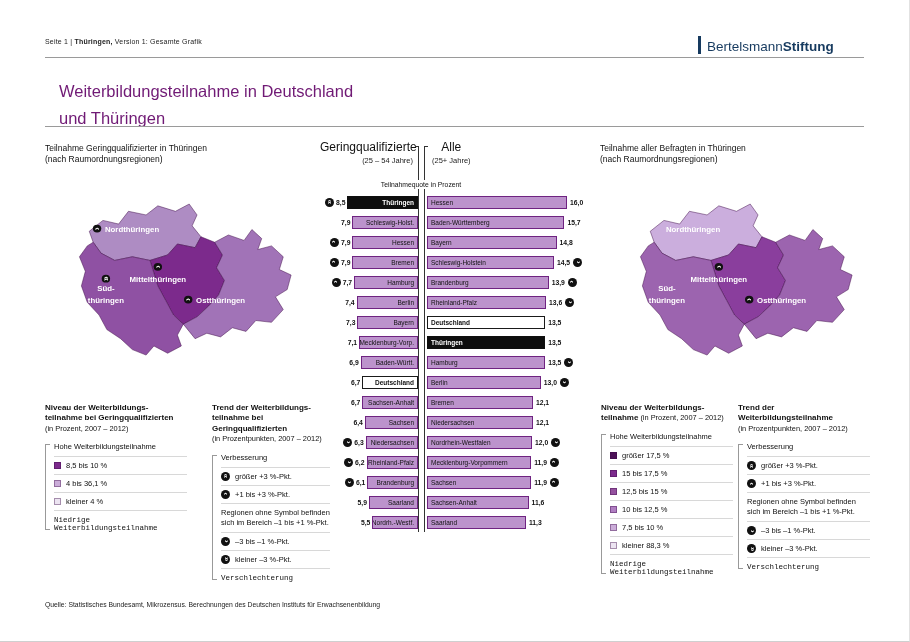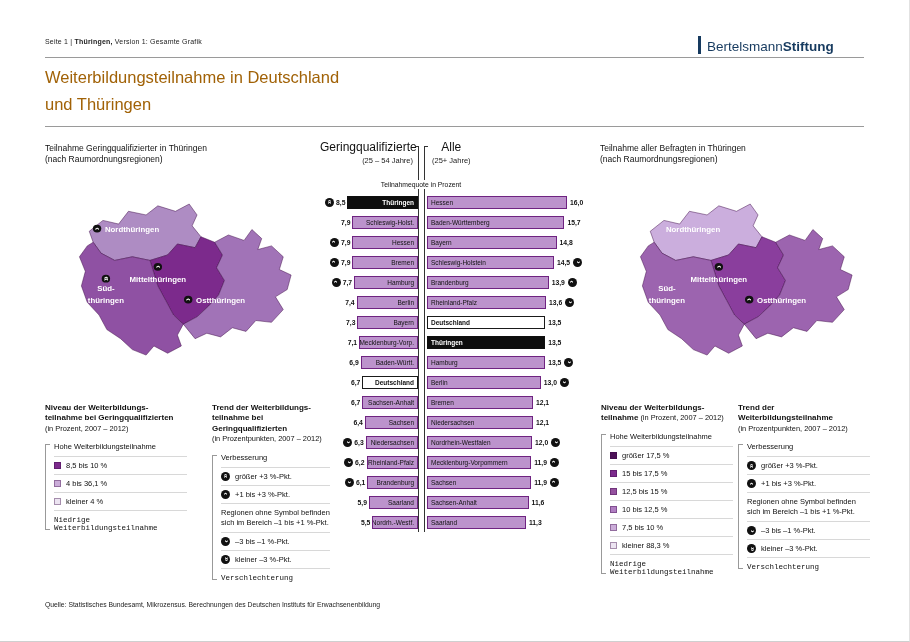--- a/index.html
+++ b/index.html
@@ -9,21 +9,21 @@
   
   .meta{position:absolute;left:45px;top:38px;font-size:7px;color:#222;letter-spacing:.2px;}
   .meta b{font-weight:bold;}
   .brand{position:absolute;left:698px;top:36px;display:flex;align-items:flex-end;gap:6px;}
   .brand-bar{width:3px;height:18px;background:var(--brand-blue,#163a5f);}
   .brand-text{font-size:13.5px;color:var(--brand-blue,#163a5f);}
   .brand-text b{font-weight:bold;}
   .rule{position:absolute;left:45px;right:45px;height:1px;background:#9a9a9a;}
   .rule-top{top:57px;}
   .rule-title{top:126px;}
-  h1{position:absolute;left:45px;top:64px;margin:0;font-size:16.5px;font-weight:400;line-height:27px;color:#a16207;}
+  h1{position:absolute;left:45px;top:64px;margin:14px;font-size:16.5px;font-weight:400;line-height:27px;color:#701a75;}
   
   .map-title{position:absolute;width:270px;font-size:8.5px;line-height:1.35;color:#111;}
   #lmap-title{left:45px;top:143px;}
   #rmap-title{left:600px;top:143px;}
   svg.map{position:absolute;}
   #map-left{left:52px;top:184px;}
   #map-right{left:613px;top:184px;}
   
   .chart{position:absolute;left:320px;top:140px;width:278px;height:394px;font-size:9.5px;}
   .ch-left{position:absolute;left:0;top:0;width:93px;text-align:right;}

